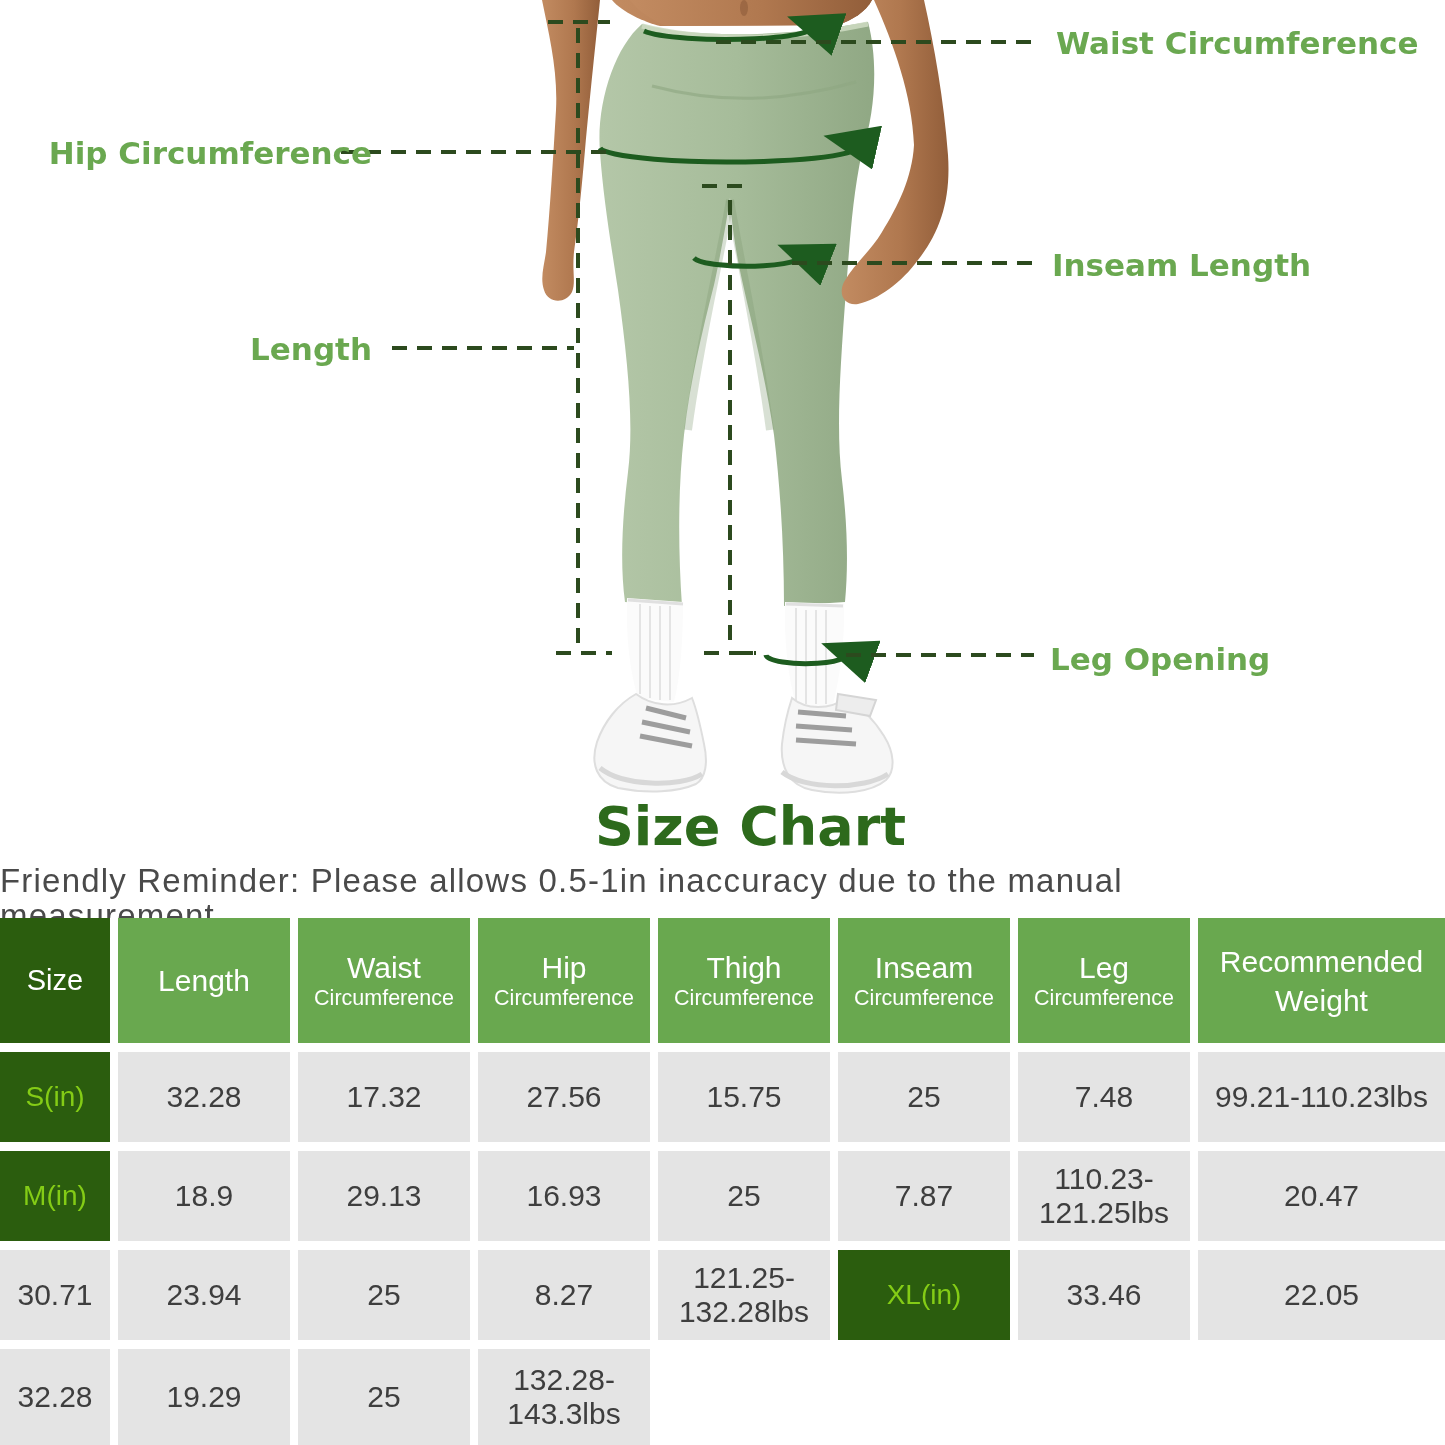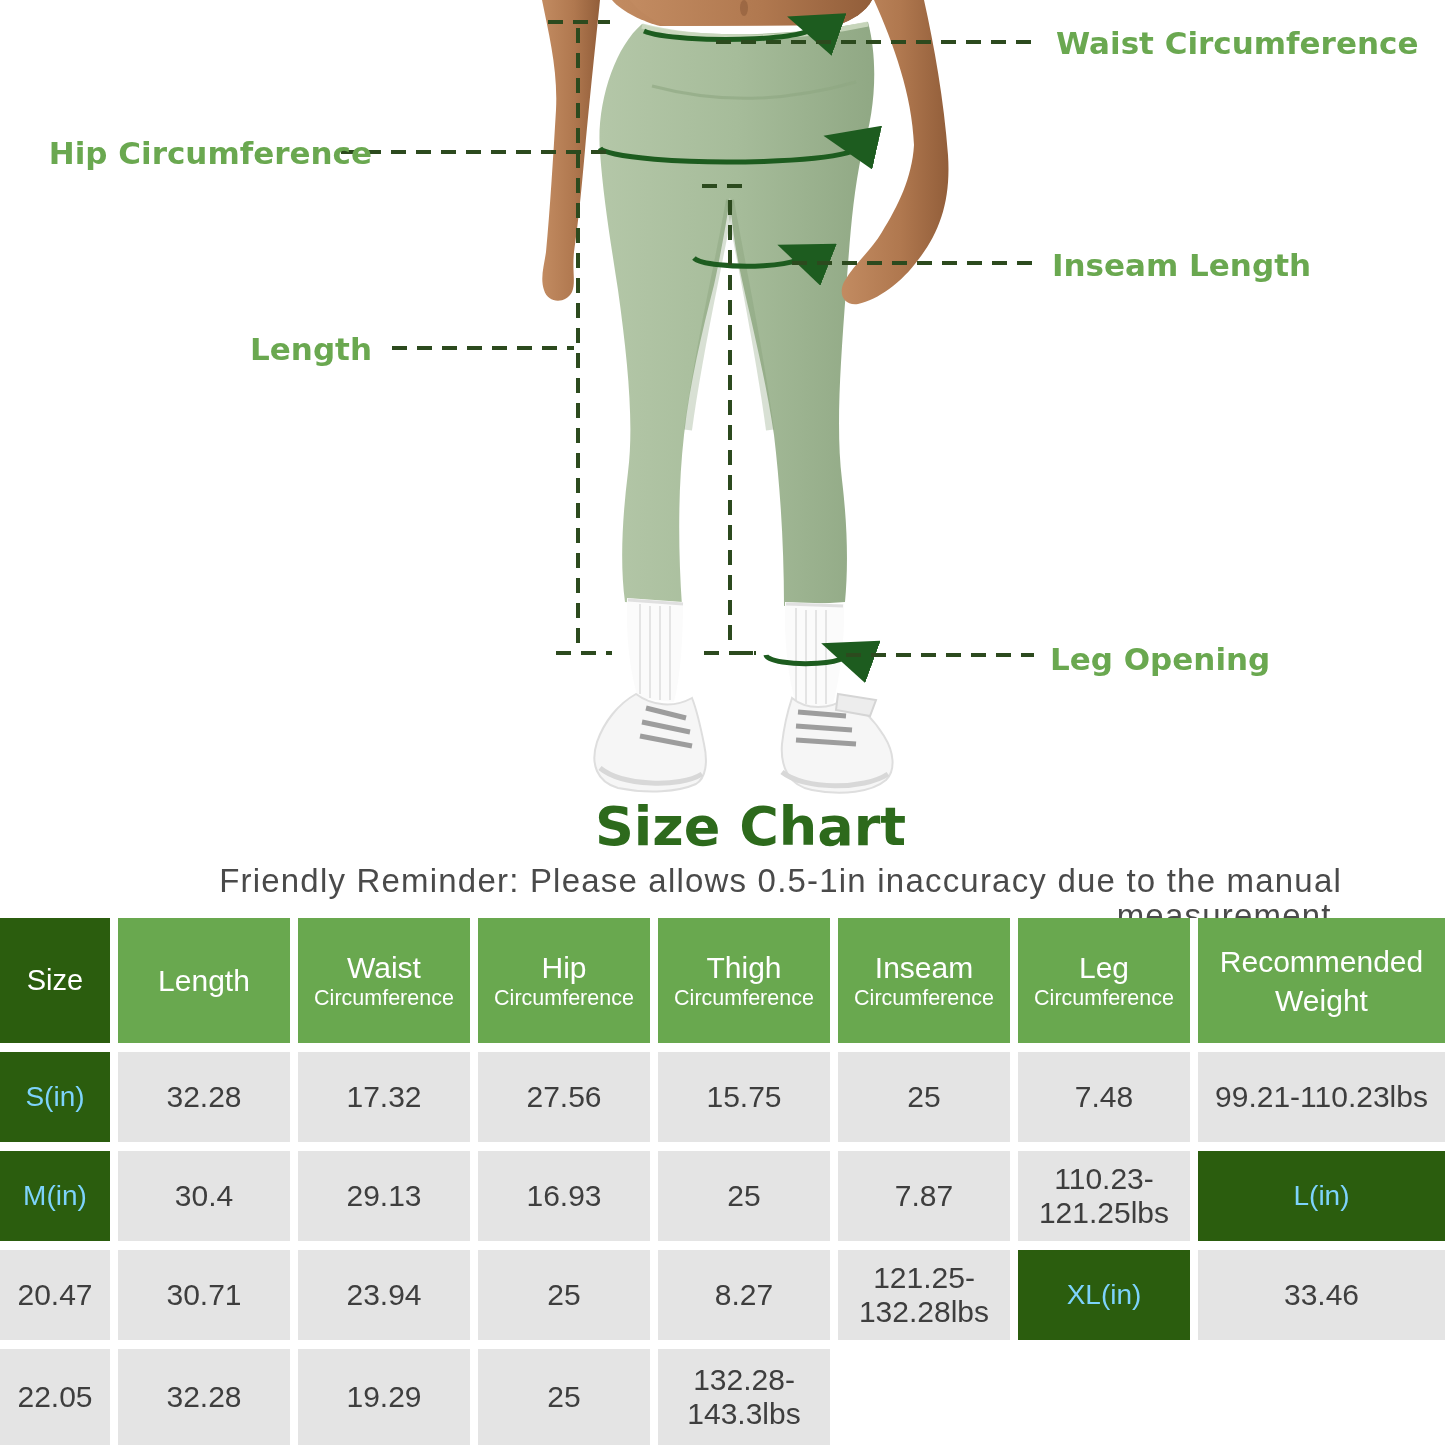--- a/index.html
+++ b/index.html
@@ -4,37 +4,37 @@
 <style>
   html,body{margin:0;padding:0;background:#fff;}
   .stage{position:relative;width:1445px;height:1445px;background:#fff;overflow:hidden;
          font-family:"Liberation Sans",sans-serif;}
   
   .diagram{position:absolute;top:0;left:0;}
   .mlabel{font-family:"DejaVu Sans",sans-serif;font-weight:700;font-size:31px;fill:#6aa850;}
   
   .chart-title{position:absolute;top:800px;left:0;width:1445px;text-align:center;
     font-family:"DejaVu Sans",sans-serif;font-weight:700;font-size:54px;color:#2d6a1c;line-height:1;margin-left:28px;}
-  .reminder{position:absolute;top:864px;left:0;width:1342px;text-align:right;
+  .reminder{position:absolute;top:864px;left:0;width:1342px;text-align:left;
     font-size:33px;color:#4a4a4a;letter-spacing:1.2px;line-height:1.05;}
   
   .size-table{position:absolute;top:918px;left:0;width:1445px;height:527px;
     display:grid;grid-template-columns:110px repeat(6,172px) 1fr;
     grid-template-rows:125px 90px 90px 90px 1fr;column-gap:8px;row-gap:9px;background:#fff;}
   .th{background:#69a84f;color:#fff;display:flex;flex-direction:column;
       align-items:center;justify-content:center;text-align:center;}
   .th-main{font-size:30px;line-height:1.2;}
   .th-sub{font-size:21.5px;line-height:1.2;}
   .th-sub:empty{display:none;}
   .th-size{background:#2b5d0e;}
   .th-size .th-main{font-size:29px;}
   .th-rec .th-main{width:210px;line-height:1.3;}
   .td{background:#e4e4e4;color:#3e3e3e;font-size:30px;
       display:flex;align-items:center;justify-content:center;text-align:center;}
-  .td-size{background:#2b5d0e;color:#7dd3fc;font-size:28px;text-align:right;}
+  .td-size{background:#2b5d0e;color:#84cc16;font-size:28px;text-align:right;}
 </style>
 </head>
 <body>
 
 <div class="stage">
 
   <svg class="diagram" width="1445" height="812" viewBox="0 0 1445 812">
     <defs>
       <linearGradient id="skinG" x1="0" y1="0" x2="1" y2="0">
         <stop offset="0" stop-color="#c28b61"></stop>
@@ -196,28 +196,27 @@
     <div class="td td-size">S(in)</div>
     <div class="td">32.28</div>
     <div class="td">17.32</div>
     <div class="td">27.56</div>
     <div class="td">15.75</div>
     <div class="td">25</div>
     <div class="td">7.48</div>
     <div class="td">99.21-110.23lbs</div>
 
     <div class="td td-size">M(in)</div>
-    <div class="td">30.4</div>
+    <div class="td">18.9</div>
     <div class="td">29.13</div>
     <div class="td">16.93</div>
     <div class="td">25</div>
     <div class="td">7.87</div>
     <div class="td">110.23-121.25lbs</div>
 
-    <div class="td td-size">L(in)</div>
     <div class="td">20.47</div>
     <div class="td">30.71</div>
     <div class="td">23.94</div>
     <div class="td">25</div>
     <div class="td">8.27</div>
     <div class="td">121.25-132.28lbs</div>
 
     <div class="td td-size">XL(in)</div>
     <div class="td">33.46</div>
     <div class="td">22.05</div>

